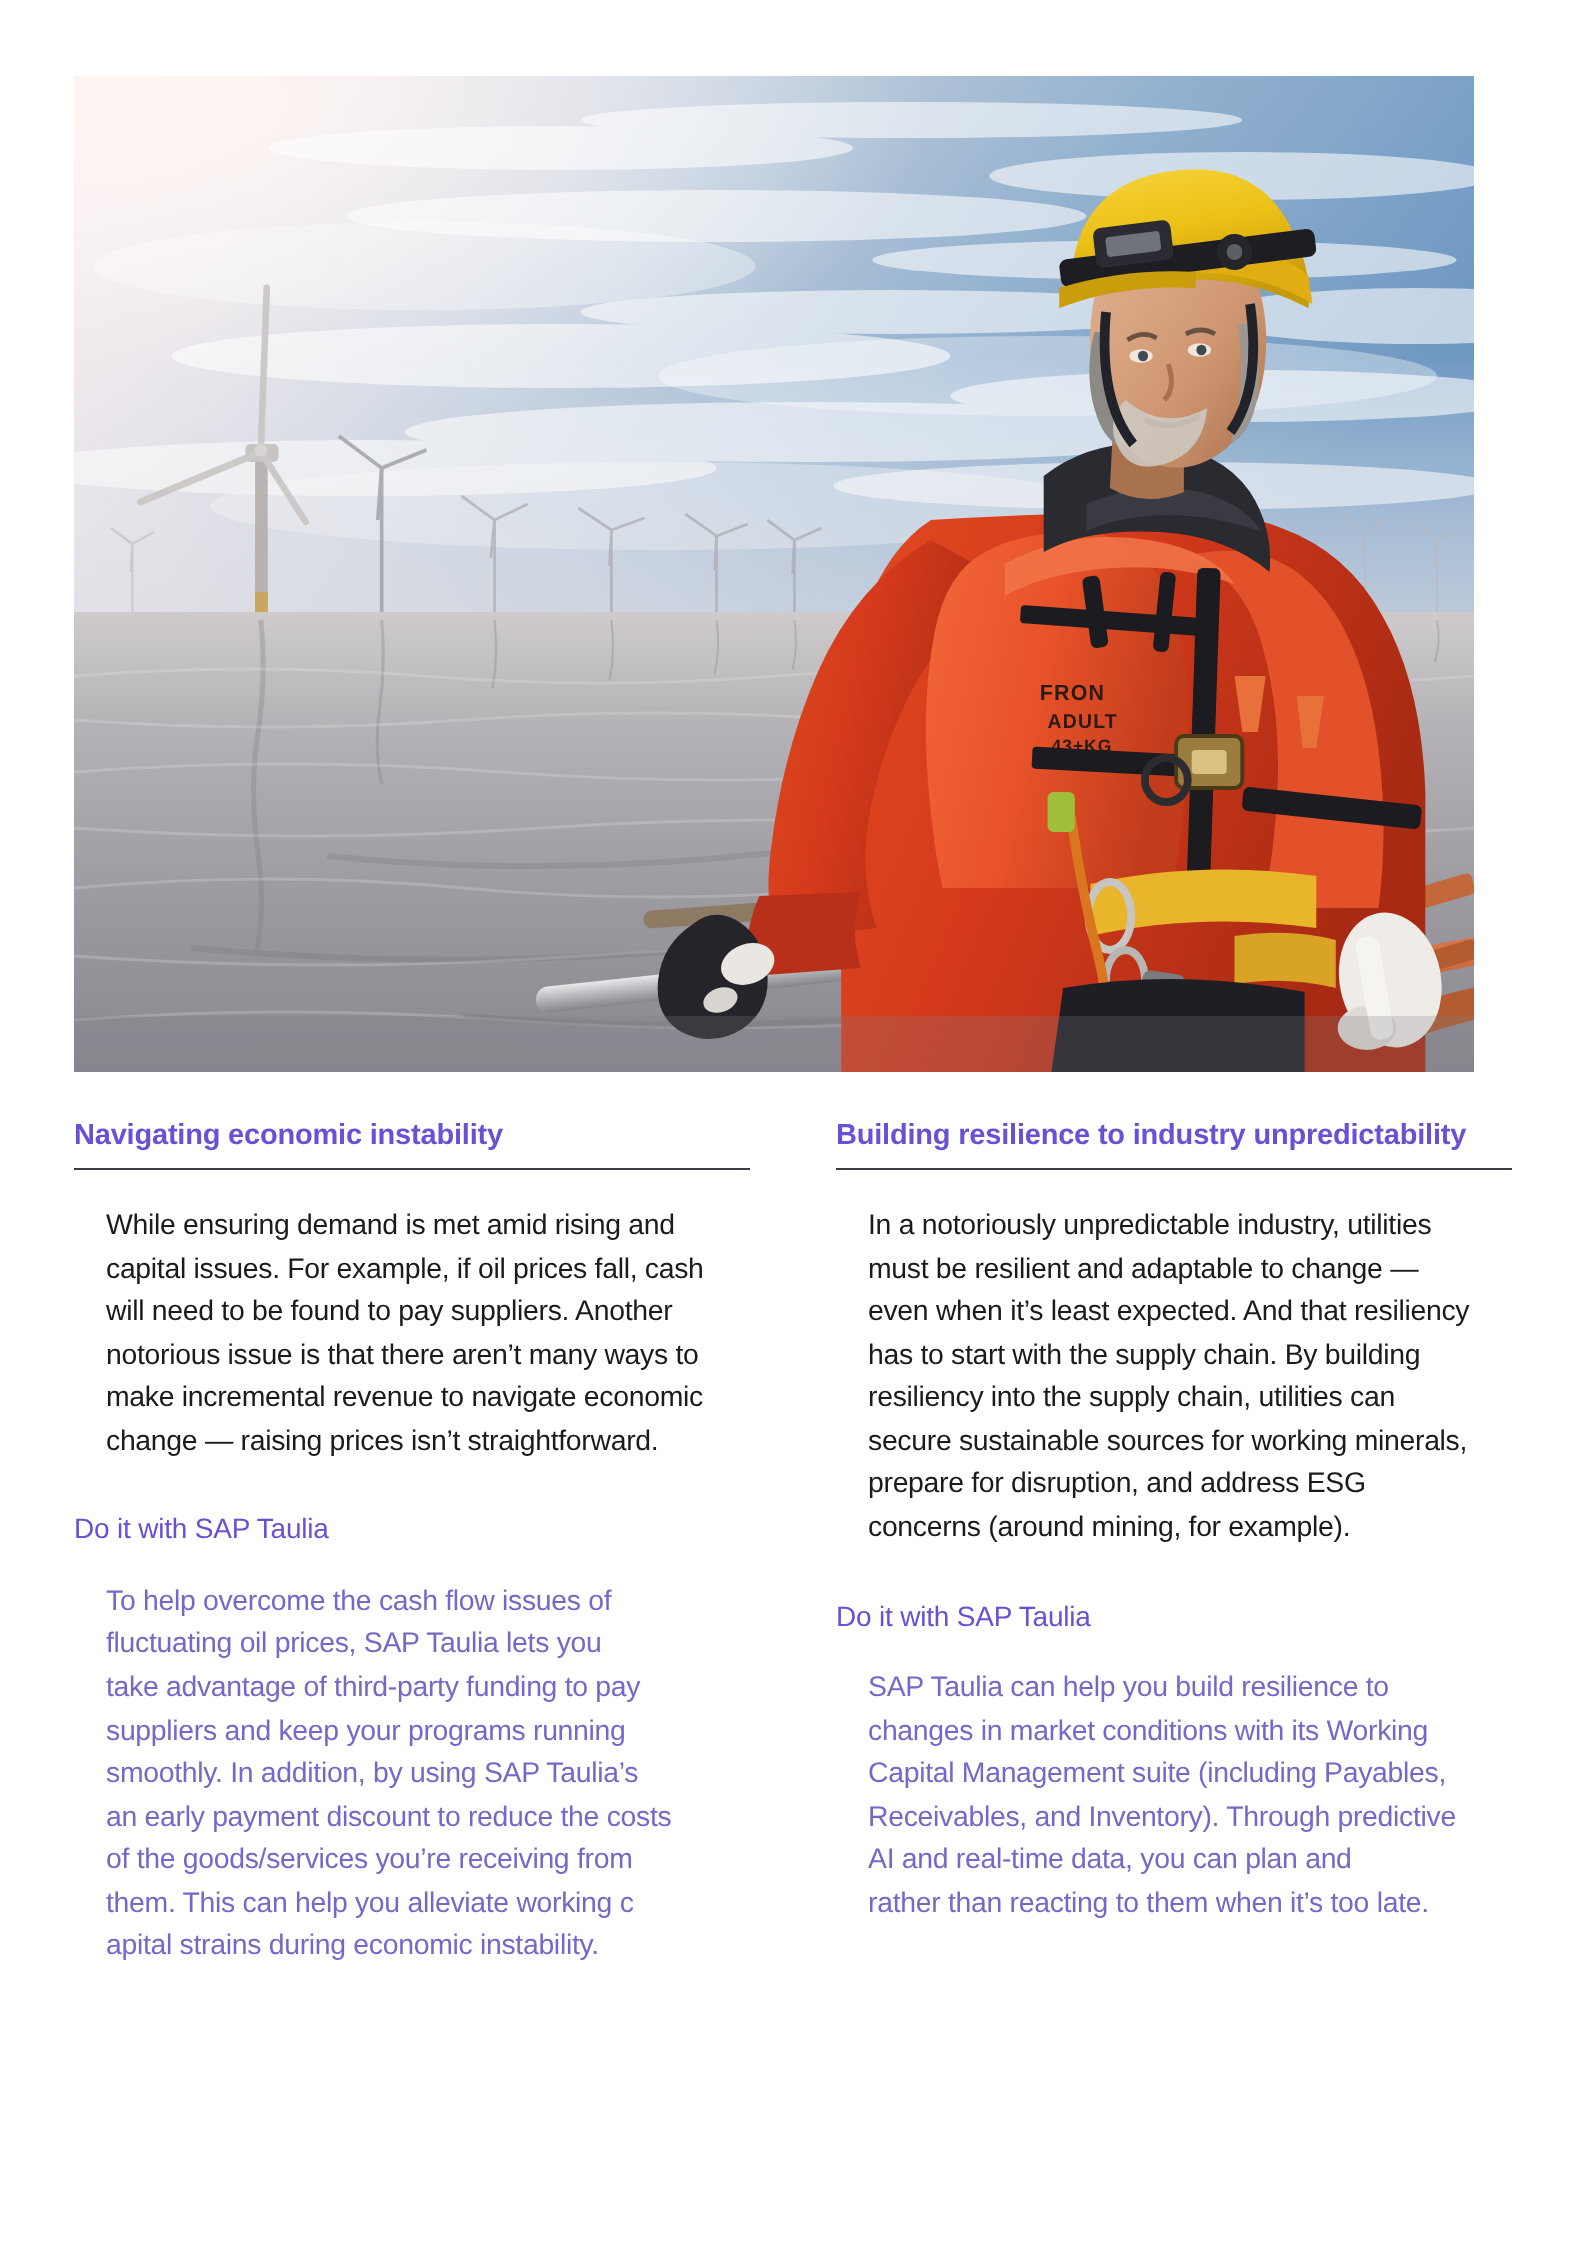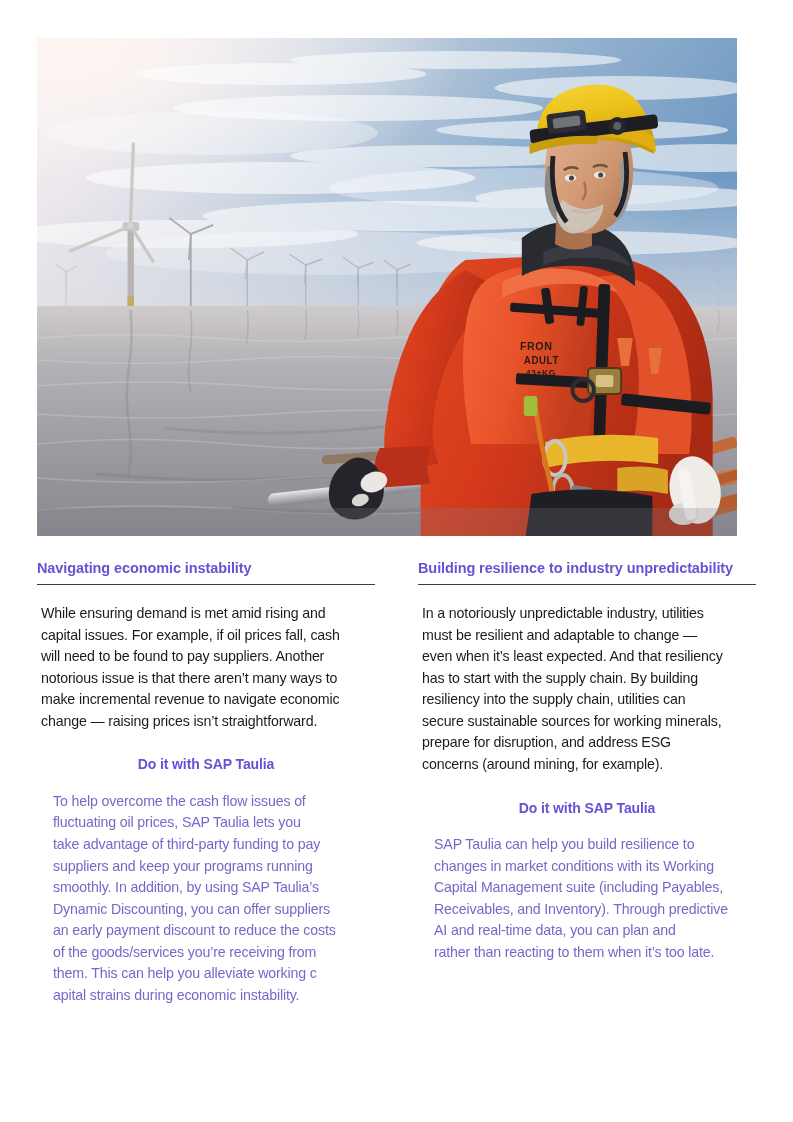--- a/index.html
+++ b/index.html
@@ -50,34 +50,33 @@
     background: #3c3c44;
     width: 100%;
     margin: 0 0 18px 0;
   }
   .col-right .rule { margin-top: 3px; }
 
   .body-para {
     color: #1b1b1f;
     font-size: 14.2px;
     line-height: 1.52;
-    margin: 4px;
+    margin: 16px;
     letter-spacing: -0.15px;
   }
   .body-para .ln { display: block; }
 
   .taulia-block { margin-top: 22px; }
   .taulia-head {
     color: #6b4fd4;
     font-size: 14px;
-    font-weight: bold;
+    font-weight: normal;
     line-height: 1.45;
     margin: 0;
     letter-spacing: -0.1px;
-    text-align: center;
   }
   .taulia-para {
     color: #7568c9;
     font-size: 14.2px;
     line-height: 1.52;
     margin: 16px;
     letter-spacing: -0.15px;
   }
   .taulia-para .ln { display: block; }
 </style>
@@ -398,21 +397,20 @@
   </p>
 
   <div class="taulia-block">
     <p class="taulia-head">Do it with SAP Taulia</p>
     <p class="taulia-para">
       <span class="ln">To help overcome the cash flow issues of</span>
       <span class="ln">fluctuating oil prices, SAP Taulia lets you</span>
       <span class="ln">take advantage of third-party funding to pay</span>
       <span class="ln">suppliers and keep your programs running</span>
       <span class="ln">smoothly. In addition, by using SAP Taulia’s</span>
-      <span class="ln">Dynamic Discounting, you can offer suppliers</span>
       <span class="ln">an early payment discount to reduce the costs</span>
       <span class="ln">of the goods/services you’re receiving from</span>
       <span class="ln">them. This can help you alleviate working c</span>
       <span class="ln">apital strains during economic instability.</span>
     </p>
   </div>
 </div>
 
 <div class="col col-right">
   <h2 class="sec-head">

